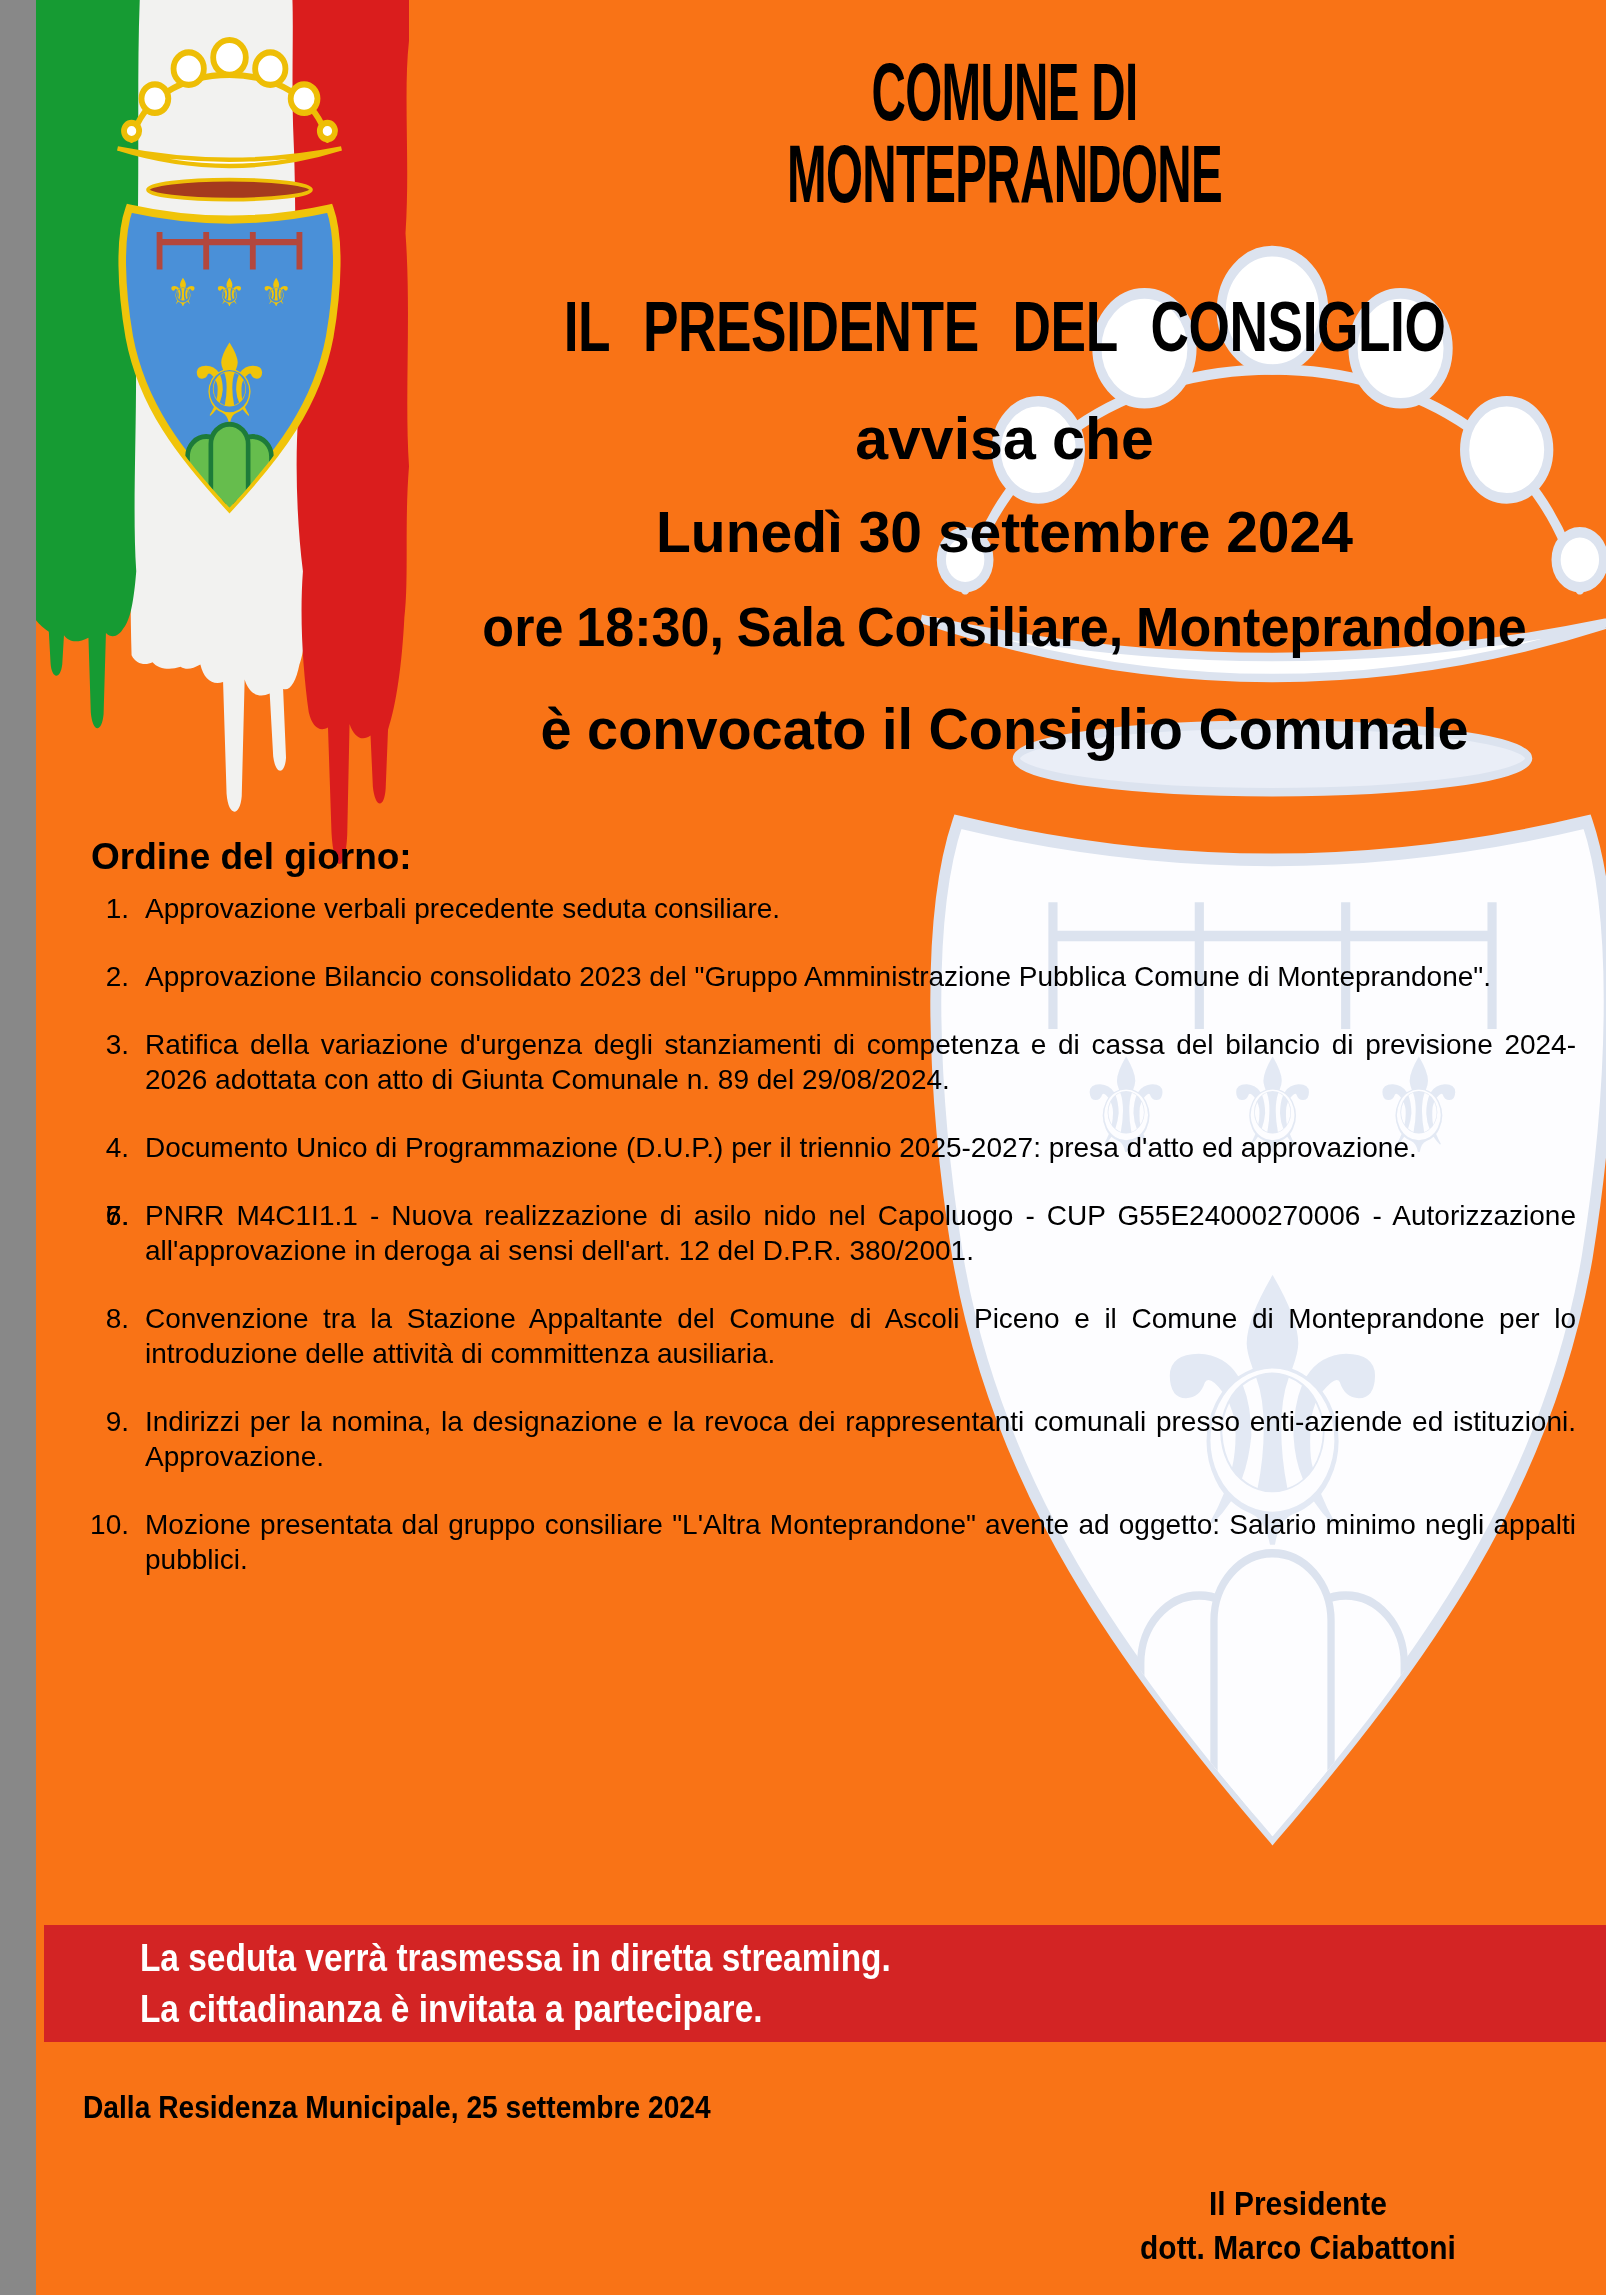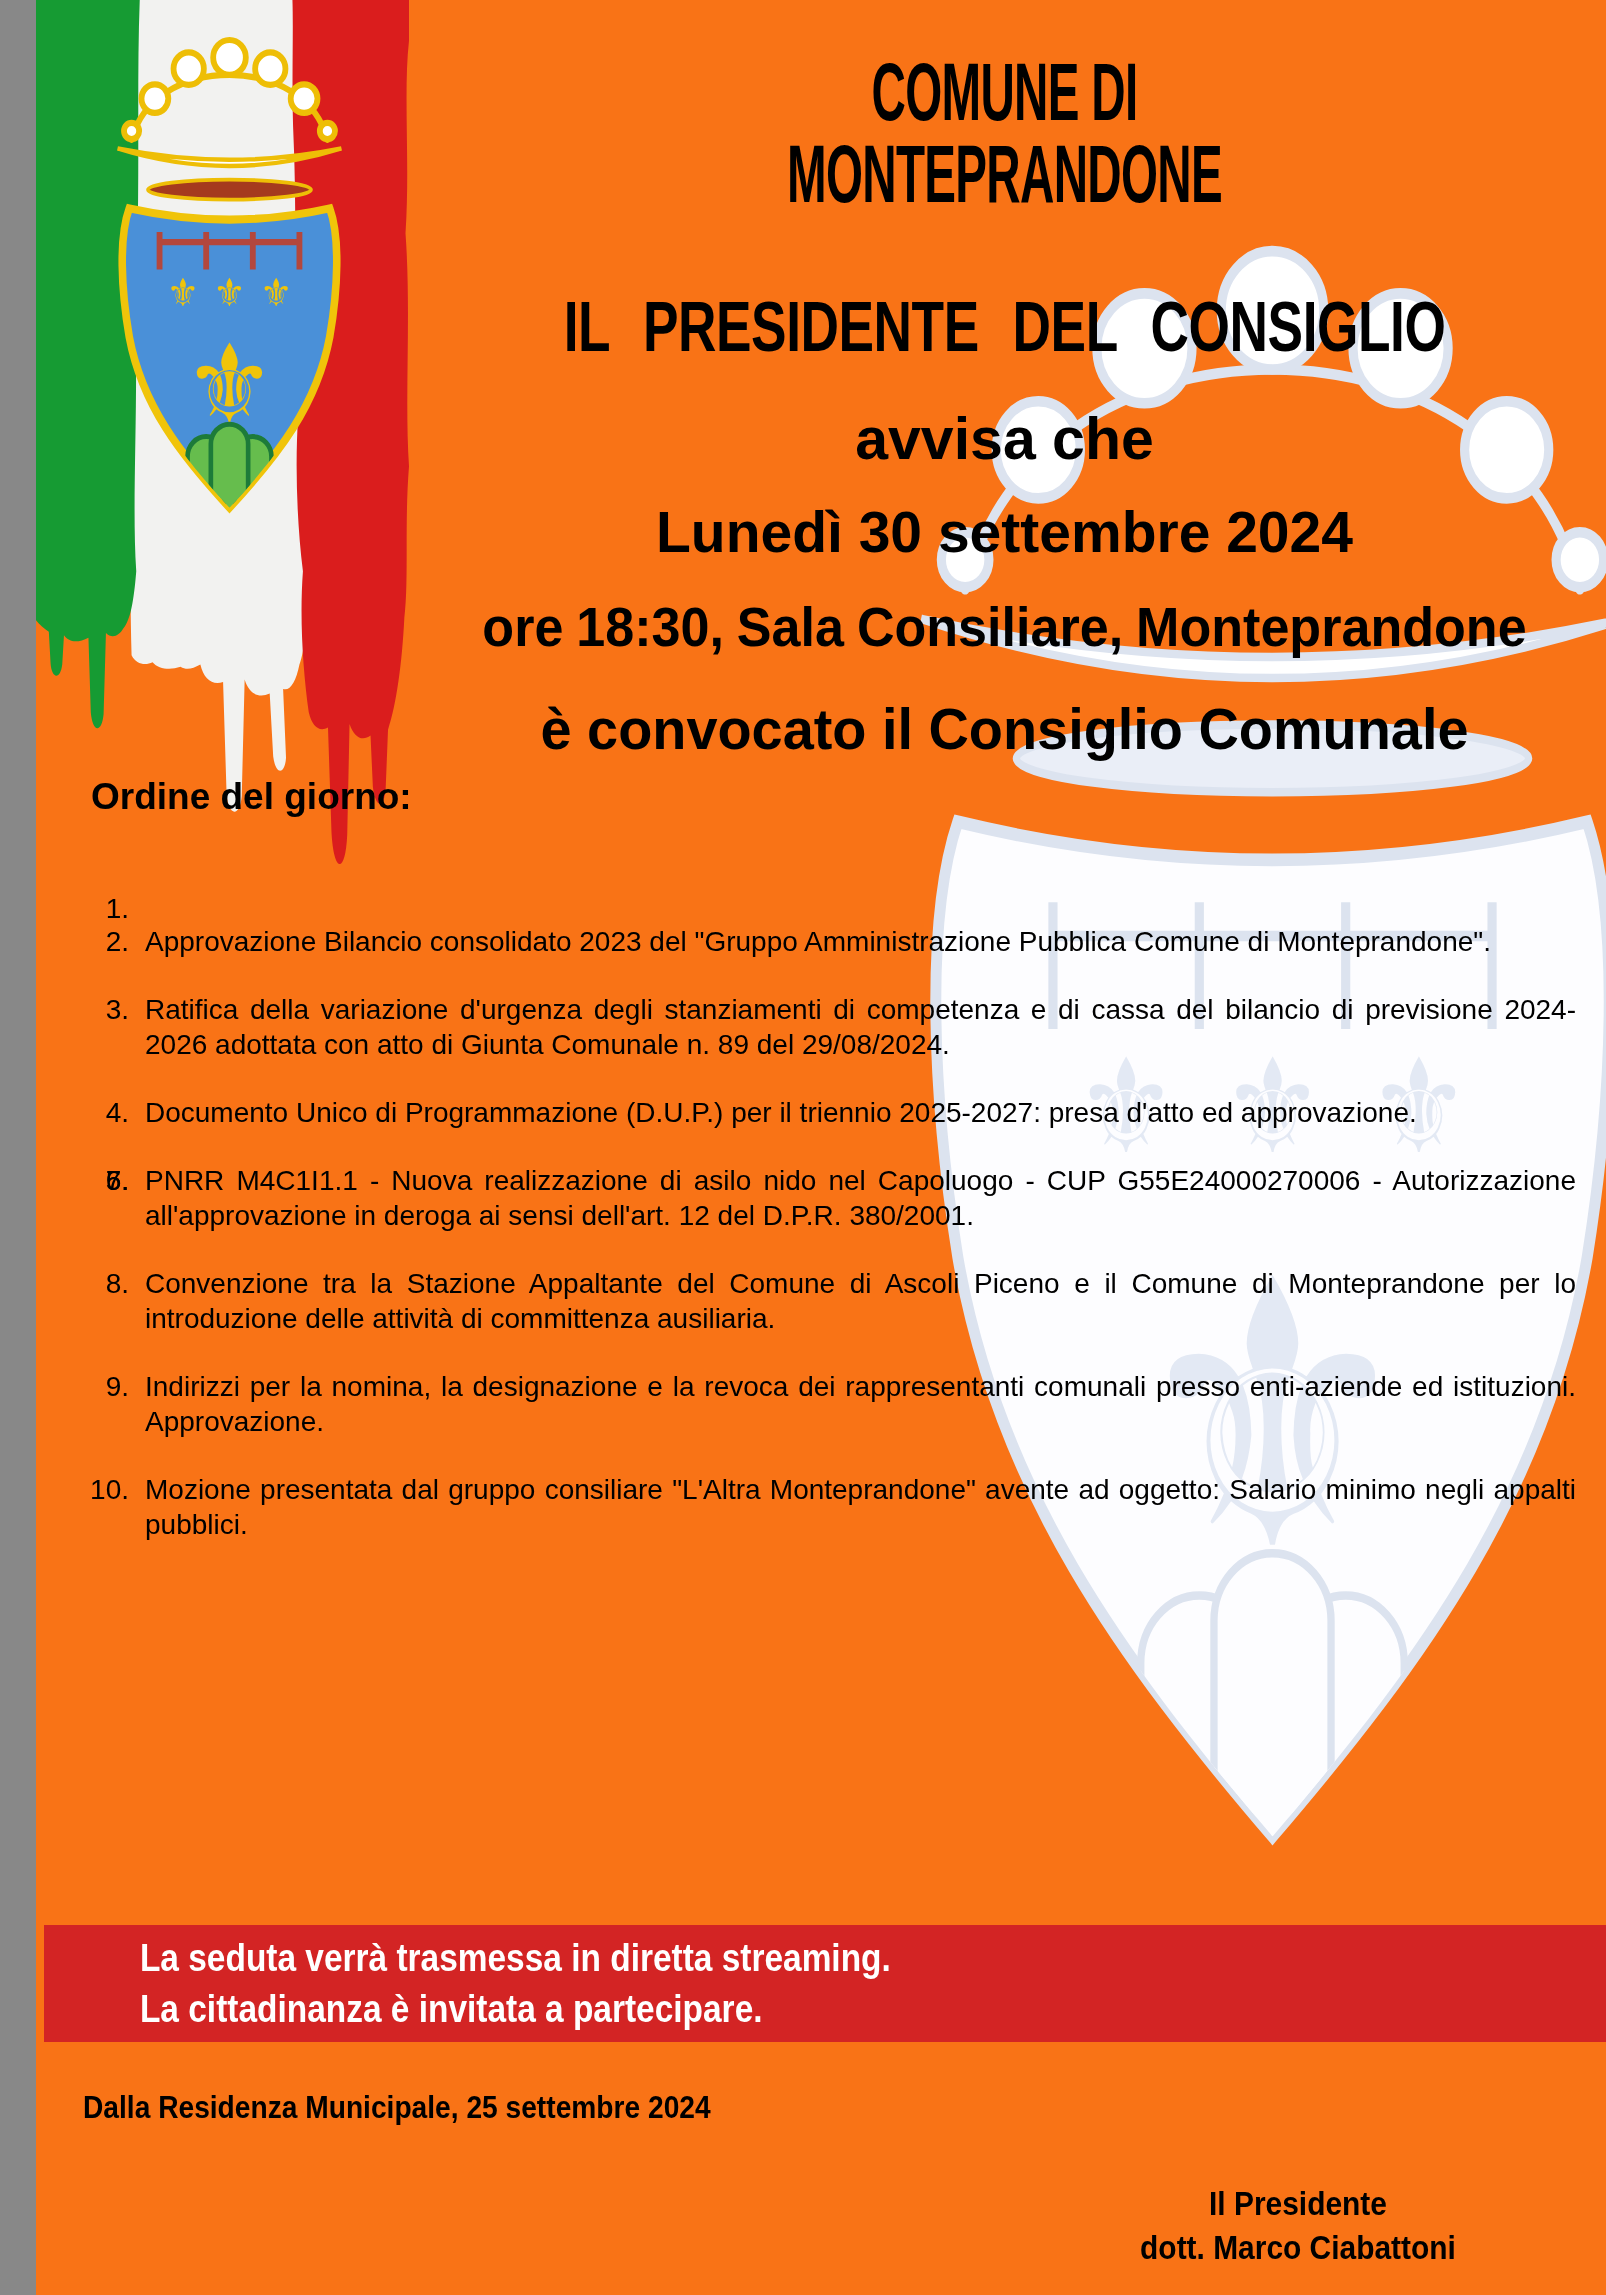--- a/index.html
+++ b/index.html
@@ -46,21 +46,21 @@
   .muni-title{top:51px; font-size:82px; line-height:82px; font-weight:bold;
               transform:scaleX(0.58); transform-origin:center top; letter-spacing:-1.2px;}
   .notice-heading{top:286px; font-size:71px; font-weight:bold;
               transform:scaleX(0.75); transform-origin:center top; word-spacing:26px; letter-spacing:-0.6px;}
   .notice-sub{top:405px; font-size:59px; font-weight:bold;}
   .notice-date{top:499px; font-size:57px; font-weight:bold;}
   .notice-place{top:594px; font-size:56px; font-weight:bold;
               transform:scaleX(0.93); transform-origin:center top; word-spacing:-1.7px;}
   .notice-convoc{top:696px; font-size:57px; font-weight:bold;
               transform:scaleX(0.98); transform-origin:center top;}
-  .agenda-title{left:55px; top:776px; font-size:37px; font-weight:bold;}
+  .agenda-title{left:55px; top:836px; font-size:37px; font-weight:bold;}
   
   .agenda{position:absolute; left:23px; top:891px; width:1517px; z-index:3;
           list-style:none; margin:0; padding:0; font-size:28px; line-height:35px;}
   .agenda li{position:relative; padding-left:86px; margin-bottom:33px; text-align:justify;}
   .agenda .num{position:absolute; left:0; top:0; width:70px; text-align:right;}
   
   .banner{position:absolute; left:8.2px; top:1925px; width:1599px; height:117px;
           background:var(--banner-red); z-index:3; text-align:left; color:#fff;
           font-weight:bold; font-size:38px; line-height:51px; padding-top:8.2px; box-sizing:border-box;}
   .banner .bline{transform:scaleX(0.88); transform-origin:center;}
@@ -159,21 +159,21 @@
   </div>
 
   <div class="txt center-col notice-heading">IL PRESIDENTE DEL CONSIGLIO</div>
   <div class="txt center-col notice-sub">avvisa che</div>
   <div class="txt center-col notice-date">Lunedì 30 settembre 2024</div>
   <div class="txt center-col notice-place">ore 18:30, Sala Consiliare, Monteprandone</div>
   <div class="txt center-col notice-convoc">è convocato il Consiglio Comunale</div>
 
   <div class="txt agenda-title">Ordine del giorno:</div>
   <ol class="agenda" id="agenda-list">
-      <li><span class="num">1.</span></li>
+      <li><span class="num">1.</span><span>Approvazione verbali precedente seduta consiliare.</span></li>
       <li><span class="num">2.</span><span>Approvazione Bilancio consolidato 2023 del "Gruppo Amministrazione Pubblica Comune di Monteprandone".</span></li>
       <li><span class="num">3.</span><span>Ratifica della variazione d'urgenza degli stanziamenti di competenza e di cassa del bilancio di previsione 2024-2026 adottata con atto di Giunta Comunale n. 89 del 29/08/2024.</span></li>
       <li><span class="num">4.</span><span>Documento Unico di Programmazione (D.U.P.) per il triennio 2025-2027: presa d'atto ed approvazione.</span></li>
       <li><span class="num">5.</span></li>
       <li><span class="num">6.</span></li>
       <li><span class="num">7.</span><span>PNRR M4C1I1.1 - Nuova realizzazione di asilo nido nel Capoluogo - CUP G55E24000270006 - Autorizzazione all'approvazione in deroga ai sensi dell'art. 12 del D.P.R. 380/2001.</span></li>
       <li><span class="num">8.</span><span>Convenzione tra la Stazione Appaltante del Comune di Ascoli Piceno e il Comune di Monteprandone per lo introduzione delle attività di committenza ausiliaria.</span></li>
       <li><span class="num">9.</span><span>Indirizzi per la nomina, la designazione e la revoca dei rappresentanti comunali presso enti-aziende ed istituzioni. Approvazione.</span></li>
       <li><span class="num">10.</span><span>Mozione presentata dal gruppo consiliare "L'Altra Monteprandone" avente ad oggetto: Salario minimo negli appalti pubblici.</span></li>
     </ol>

